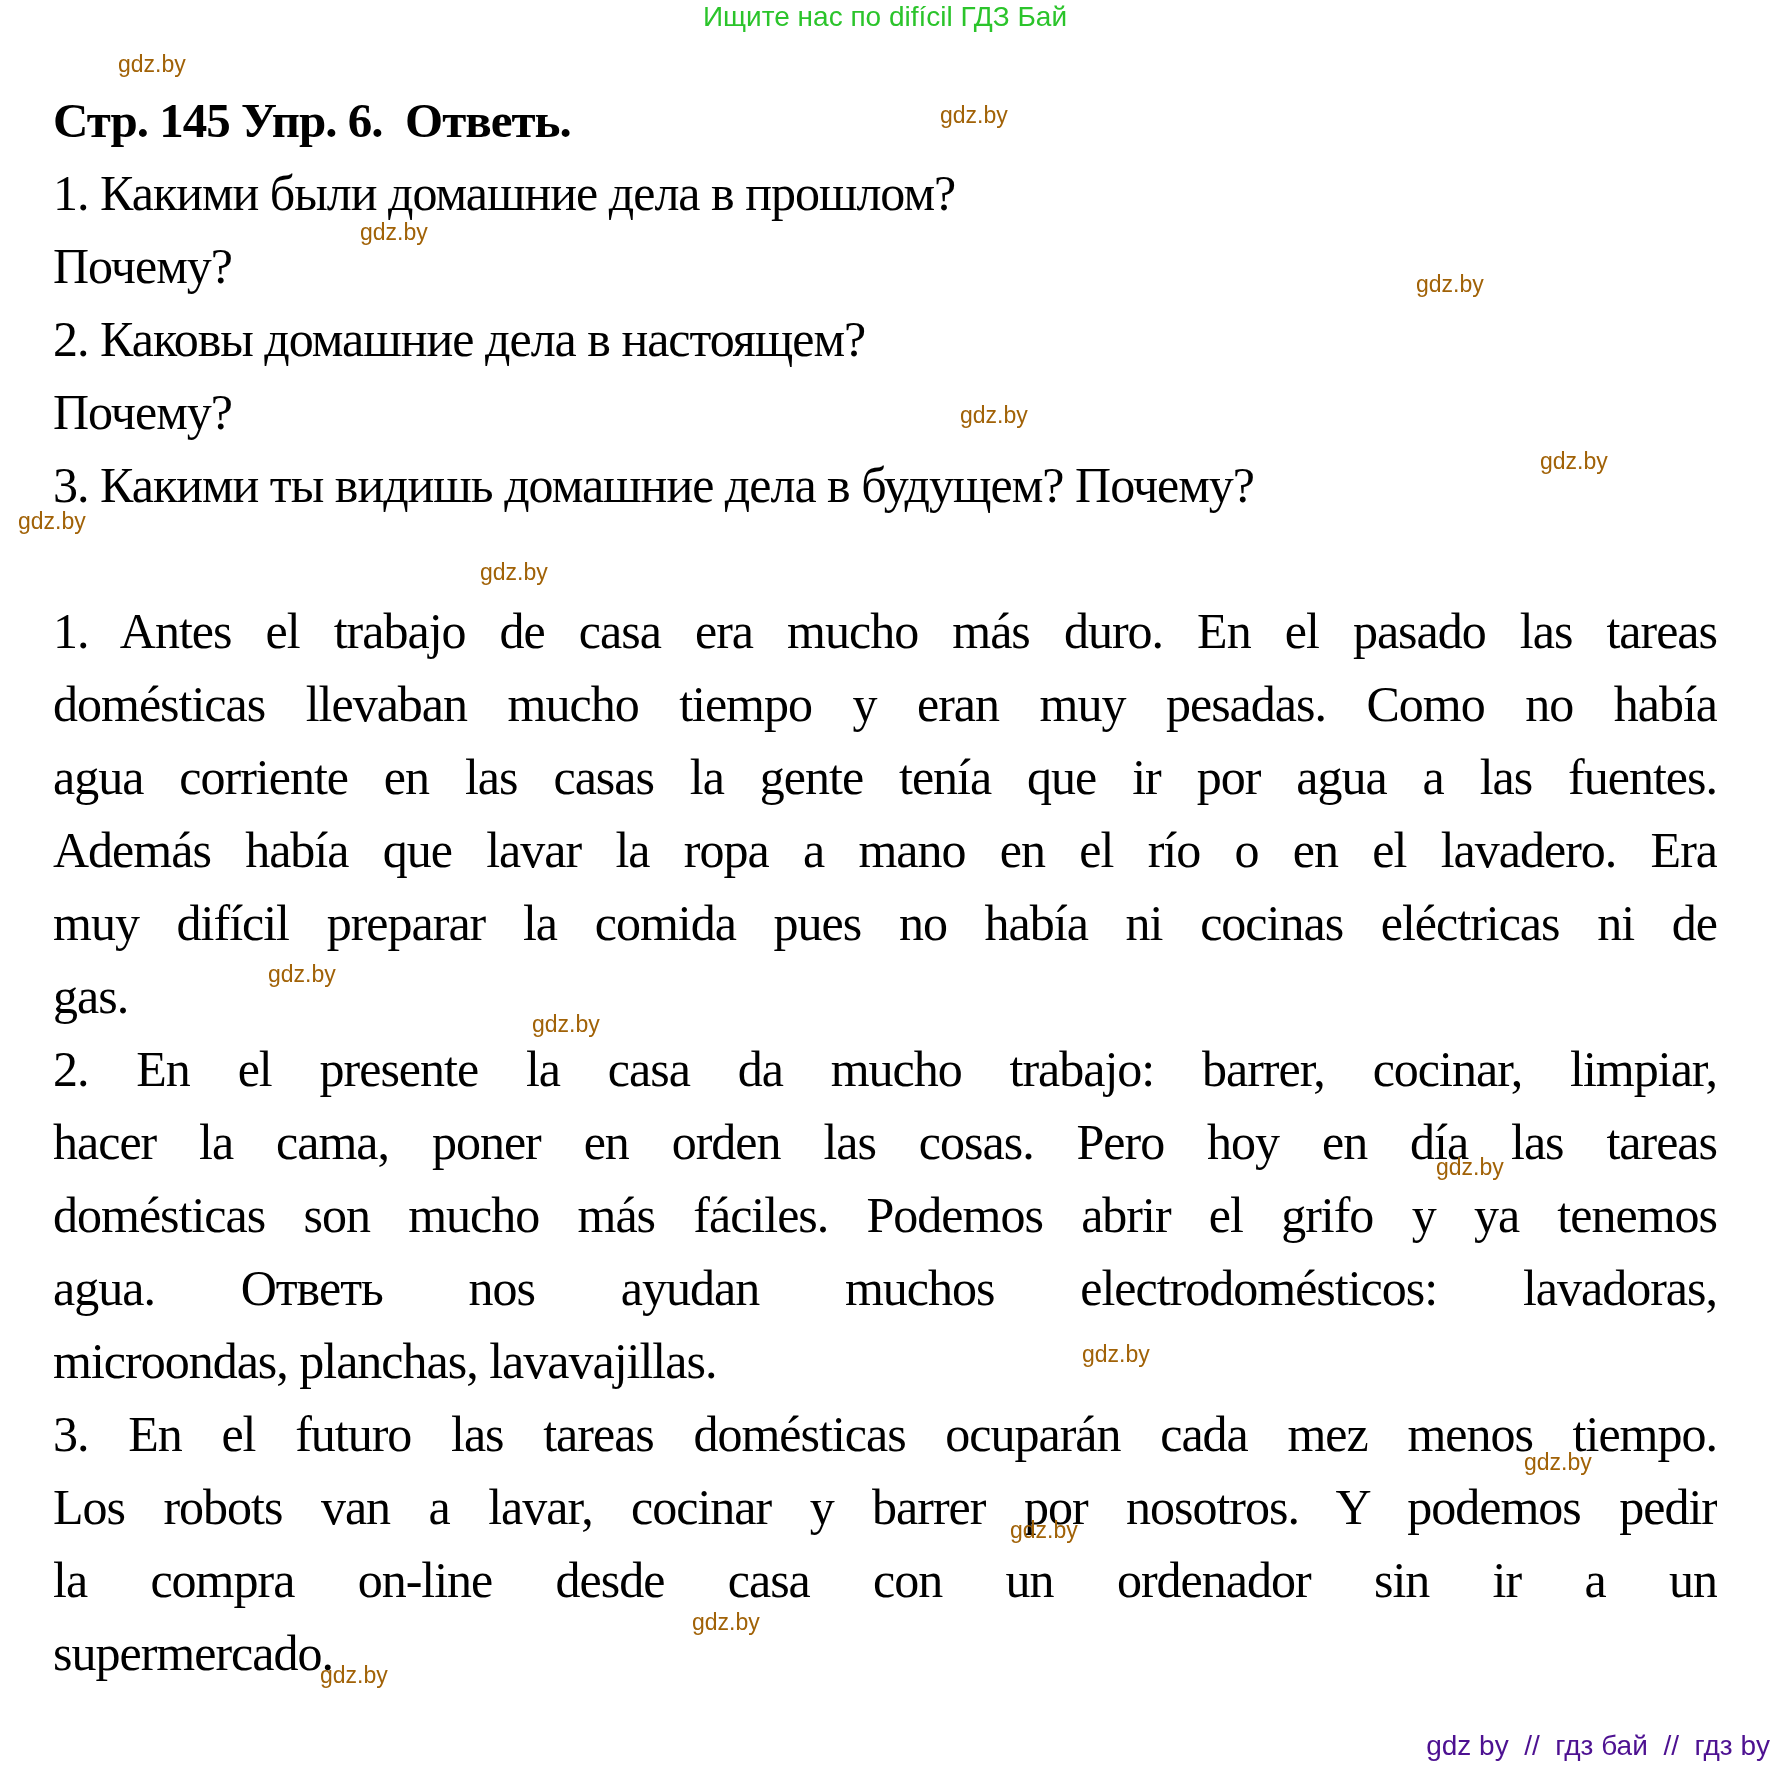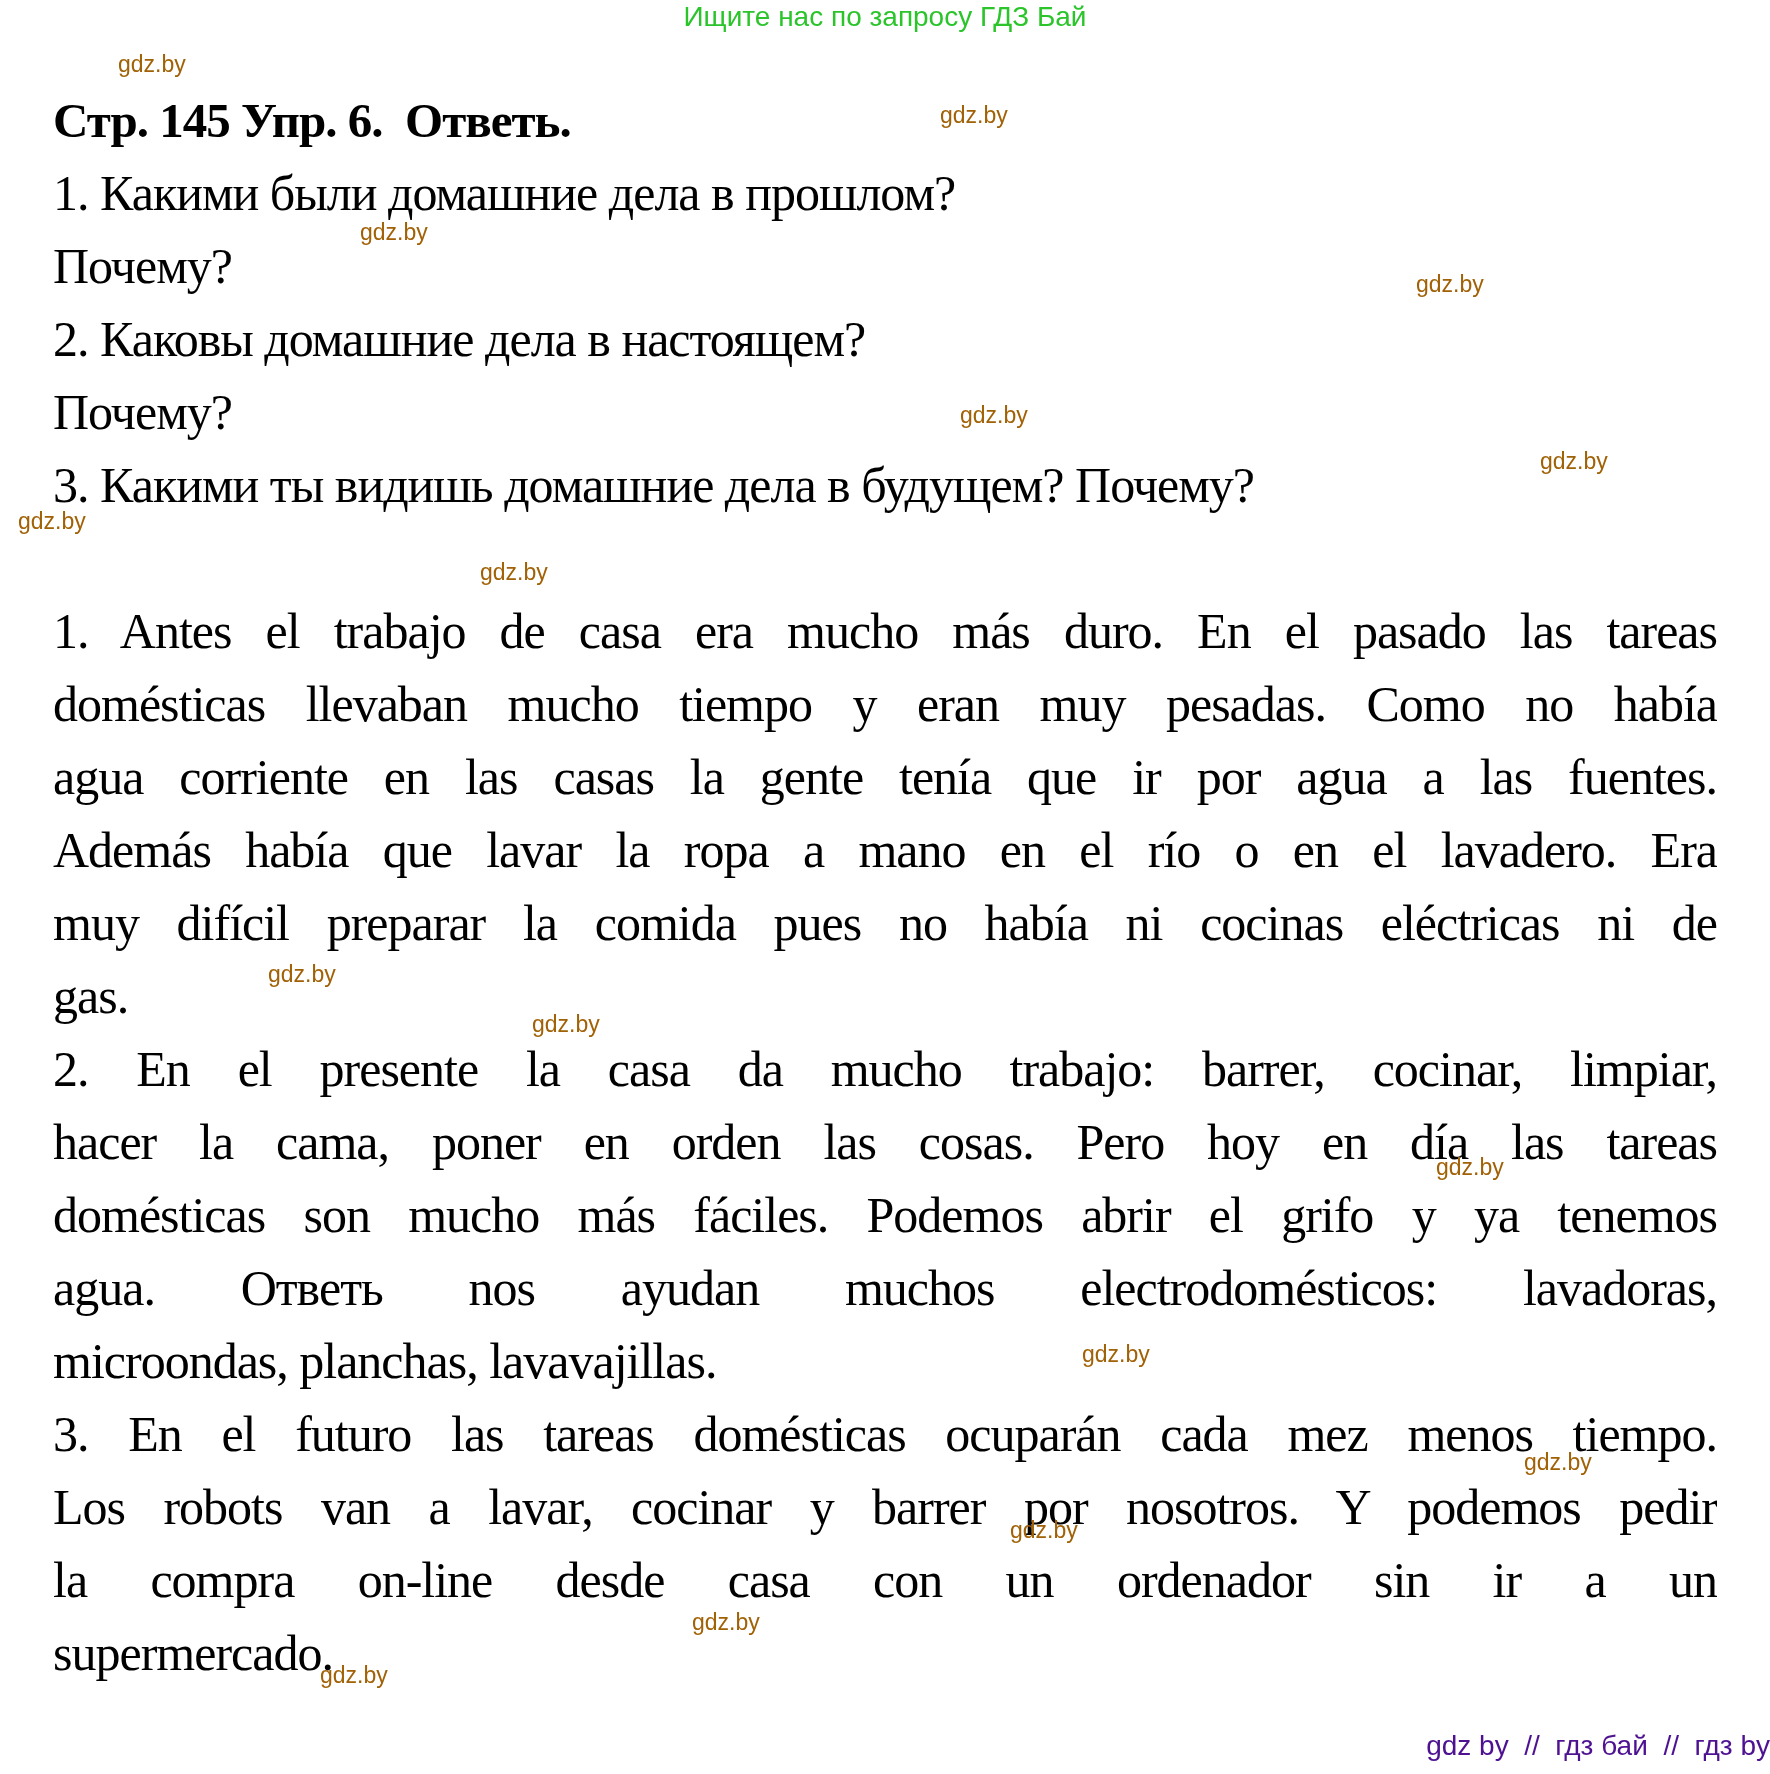--- a/index.html
+++ b/index.html
@@ -51,21 +51,21 @@
     text-align:right;
     font-family:"Liberation Sans", sans-serif;
     font-size:28px;line-height:32px;
     color:var(--footer-purple,#4d1191);
   }
 </style>
 </head>
 <body>
 
 <div class="page">
-  <div class="banner">Ищите нас по запросу ГДЗ Бай</div>
+  <div class="banner">Ищите нас по difícil ГДЗ Бай</div>
 
   <div class="content">
     <div class="heading">Стр. 145 Упр. 6.&nbsp; Ответь.</div>
     <div id="questions">
         <div class="line left">1. Какими были домашние дела в прошлом?</div>
         <div class="line left">Почему?</div>
         <div class="line left">2. Каковы домашние дела в настоящем?</div>
         <div class="line left">Почему?</div>
         <div class="line left">3. Какими ты видишь домашние дела в будущем? Почему?</div>
       </div>

